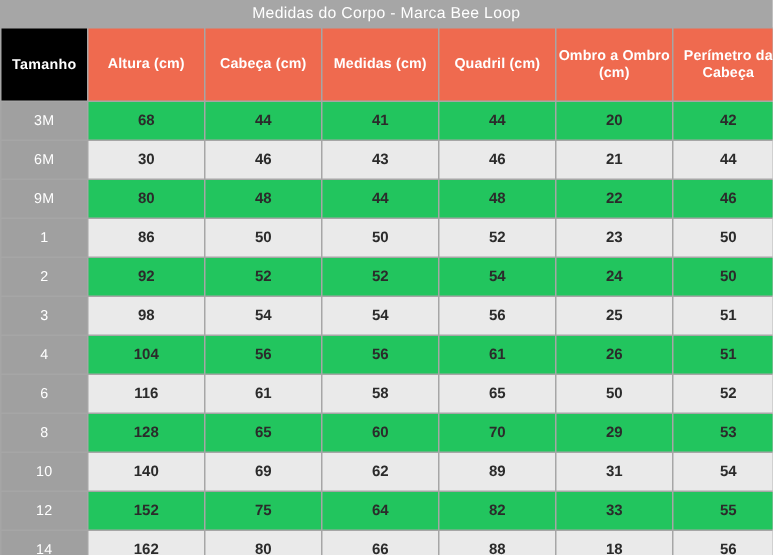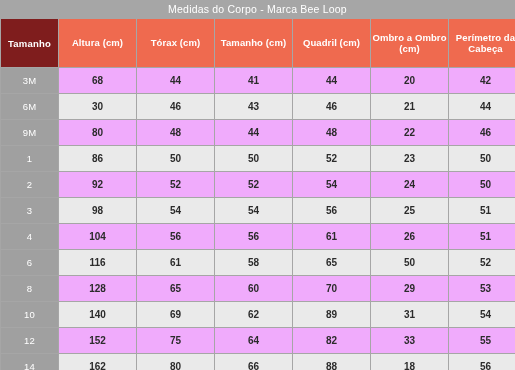--- a/index.html
+++ b/index.html
@@ -40,21 +40,21 @@
     background: #a6a6a6;
     table-layout: fixed;
     margin: 0;
     padding: 0;
   }
   table.size-table th, table.size-table td {
     padding: 0;
     margin: 0;
   }
   th.h-size {
-    background: #7f1d1d;
+    background: #000000;
     color: #ffffff;
     font-size: 9.5px;
     font-weight: bold;
     height: 48px;
     letter-spacing: 0.2px;
     vertical-align: middle;
   }
   th.h-meas {
     background: #ef6a4f;
     color: #ffffff;
@@ -78,21 +78,21 @@
     letter-spacing: 0.2px;
   }
   td.c-val {
     color: #2b2b2b;
     font-size: 10px;
     font-weight: bold;
     height: 25px;
     text-align: center;
     vertical-align: middle;
   }
-  tr.even td.c-val { background: #f0abfc; }
+  tr.even td.c-val { background: #22c55e; }
   tr.odd  td.c-val { background: #eaeaea; }
   col.col-size { width: 57px; }
   col.col-m    { width: 77px; }
   col.col-m2   { width: 73px; }
 </style>
 </head>
 <body>
 
 <div class="chart-wrap">
 
@@ -105,22 +105,22 @@
       <col class="col-m">
       <col class="col-m">
       <col class="col-m">
       <col class="col-m">
       <col class="col-m2">
     </colgroup>
     <thead>
       <tr>
         <th class="h-size">Tamanho</th>
         <th class="h-meas">Altura (cm)</th>
-        <th class="h-meas">Tórax (cm)</th>
-        <th class="h-meas">Tamanho (cm)</th>
+        <th class="h-meas">Cabeça (cm)</th>
+        <th class="h-meas">Medidas (cm)</th>
         <th class="h-meas">Quadril (cm)</th>
         <th class="h-meas">Ombro a Ombro (cm)</th>
         <th class="h-meas">Perímetro da Cabeça</th>
       </tr>
     </thead>
     <tbody>
       <tr class="even">
         <td class="c-size">3M</td>
         <td class="c-val">68</td>
         <td class="c-val">44</td>

